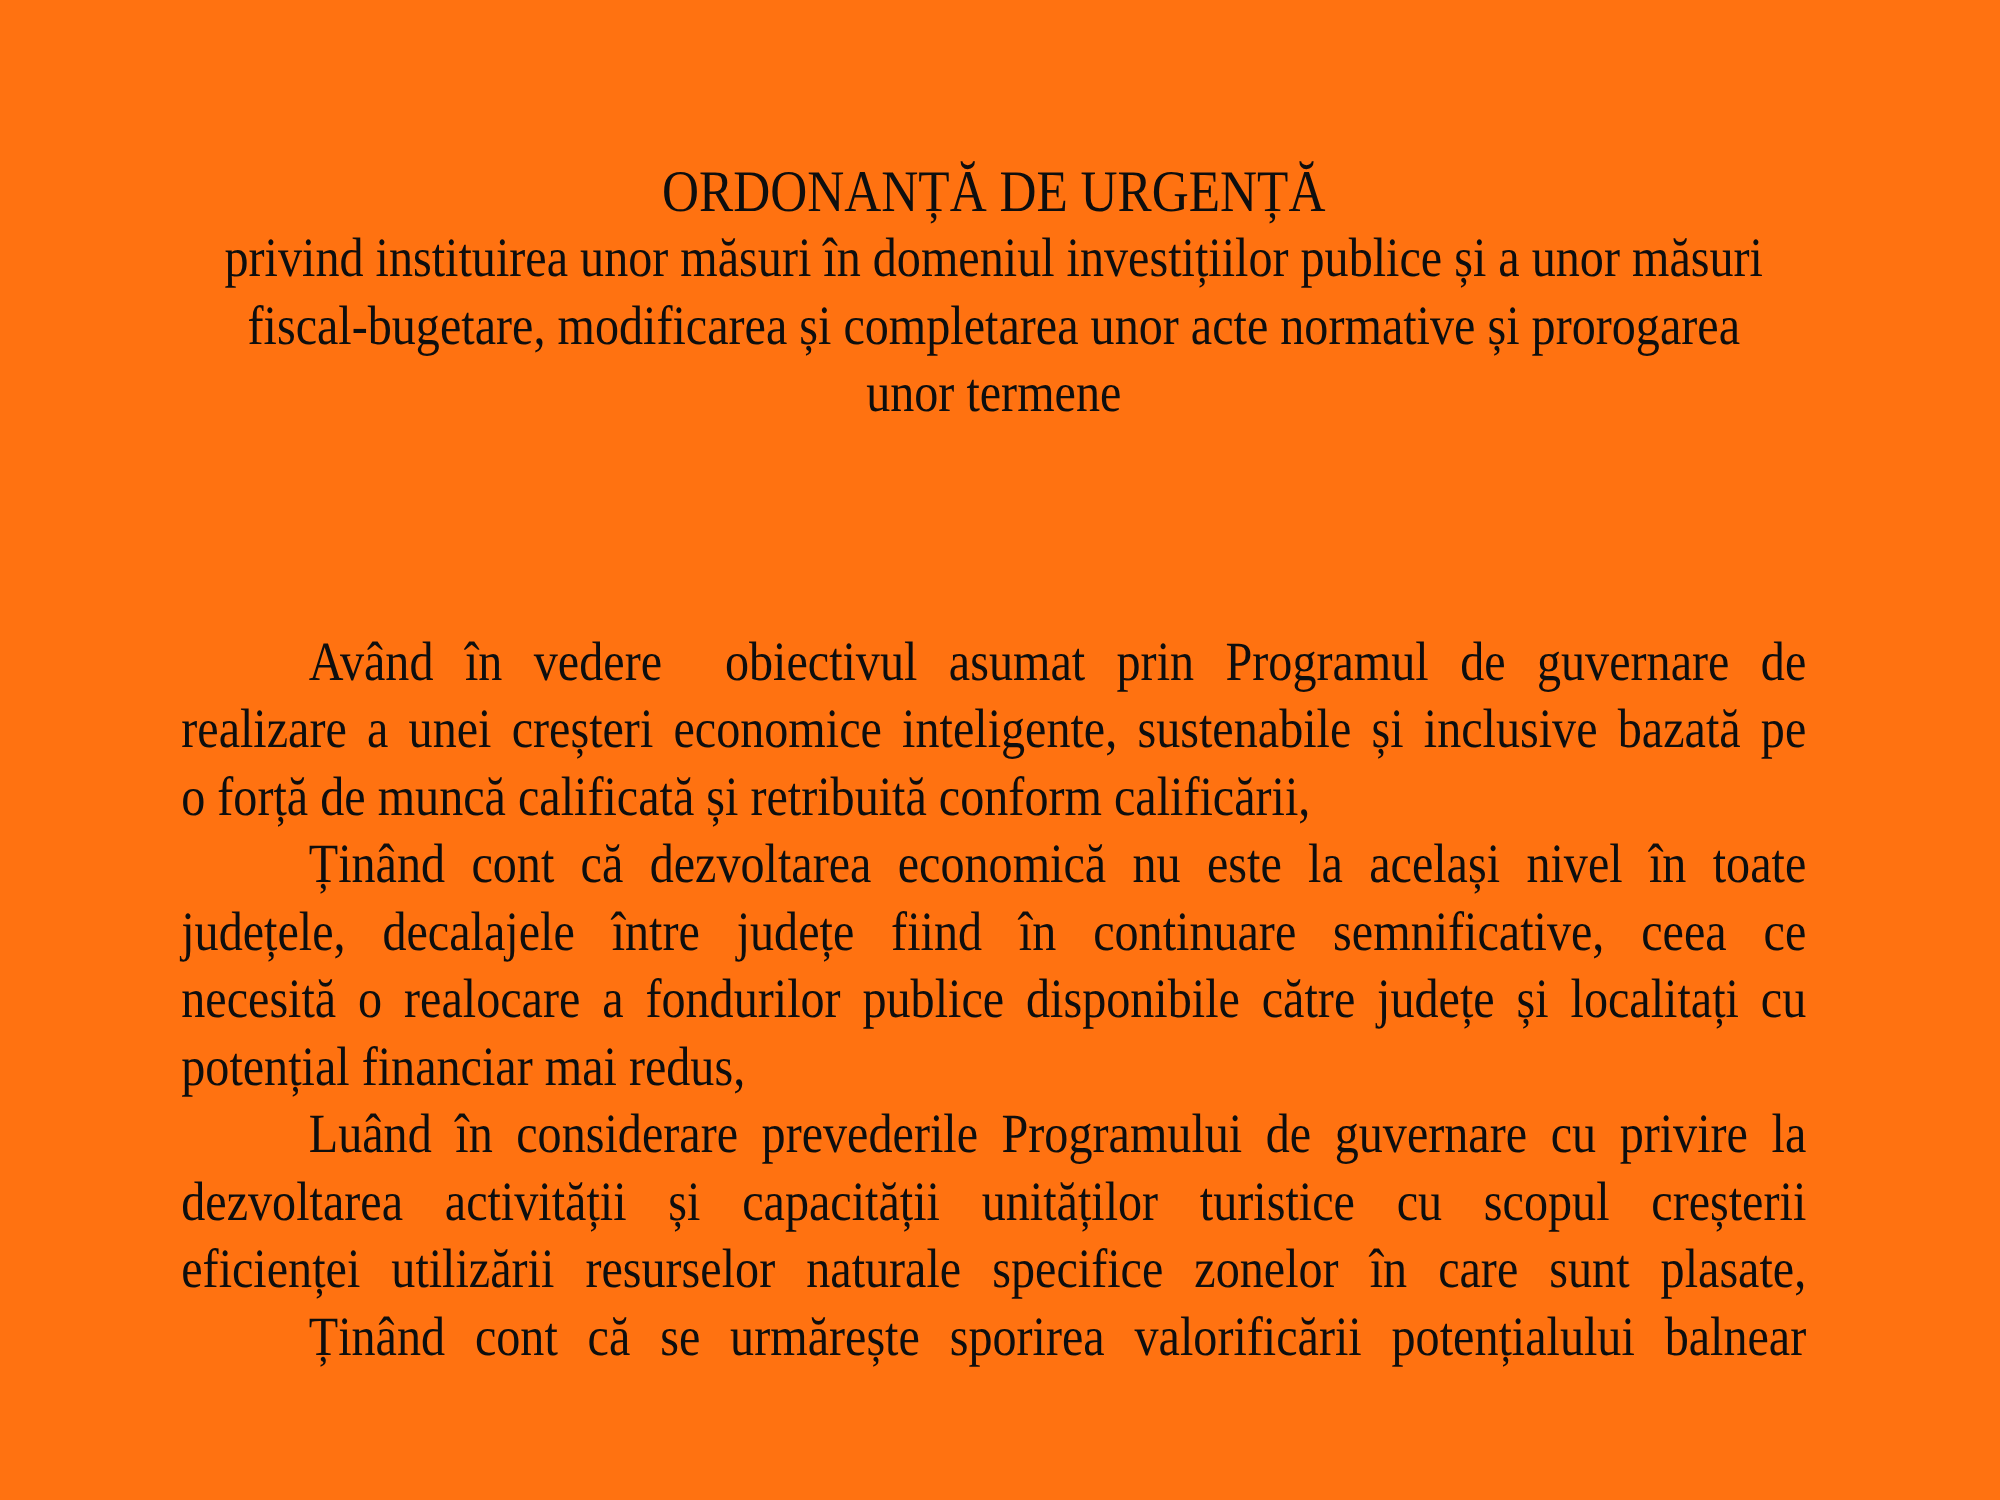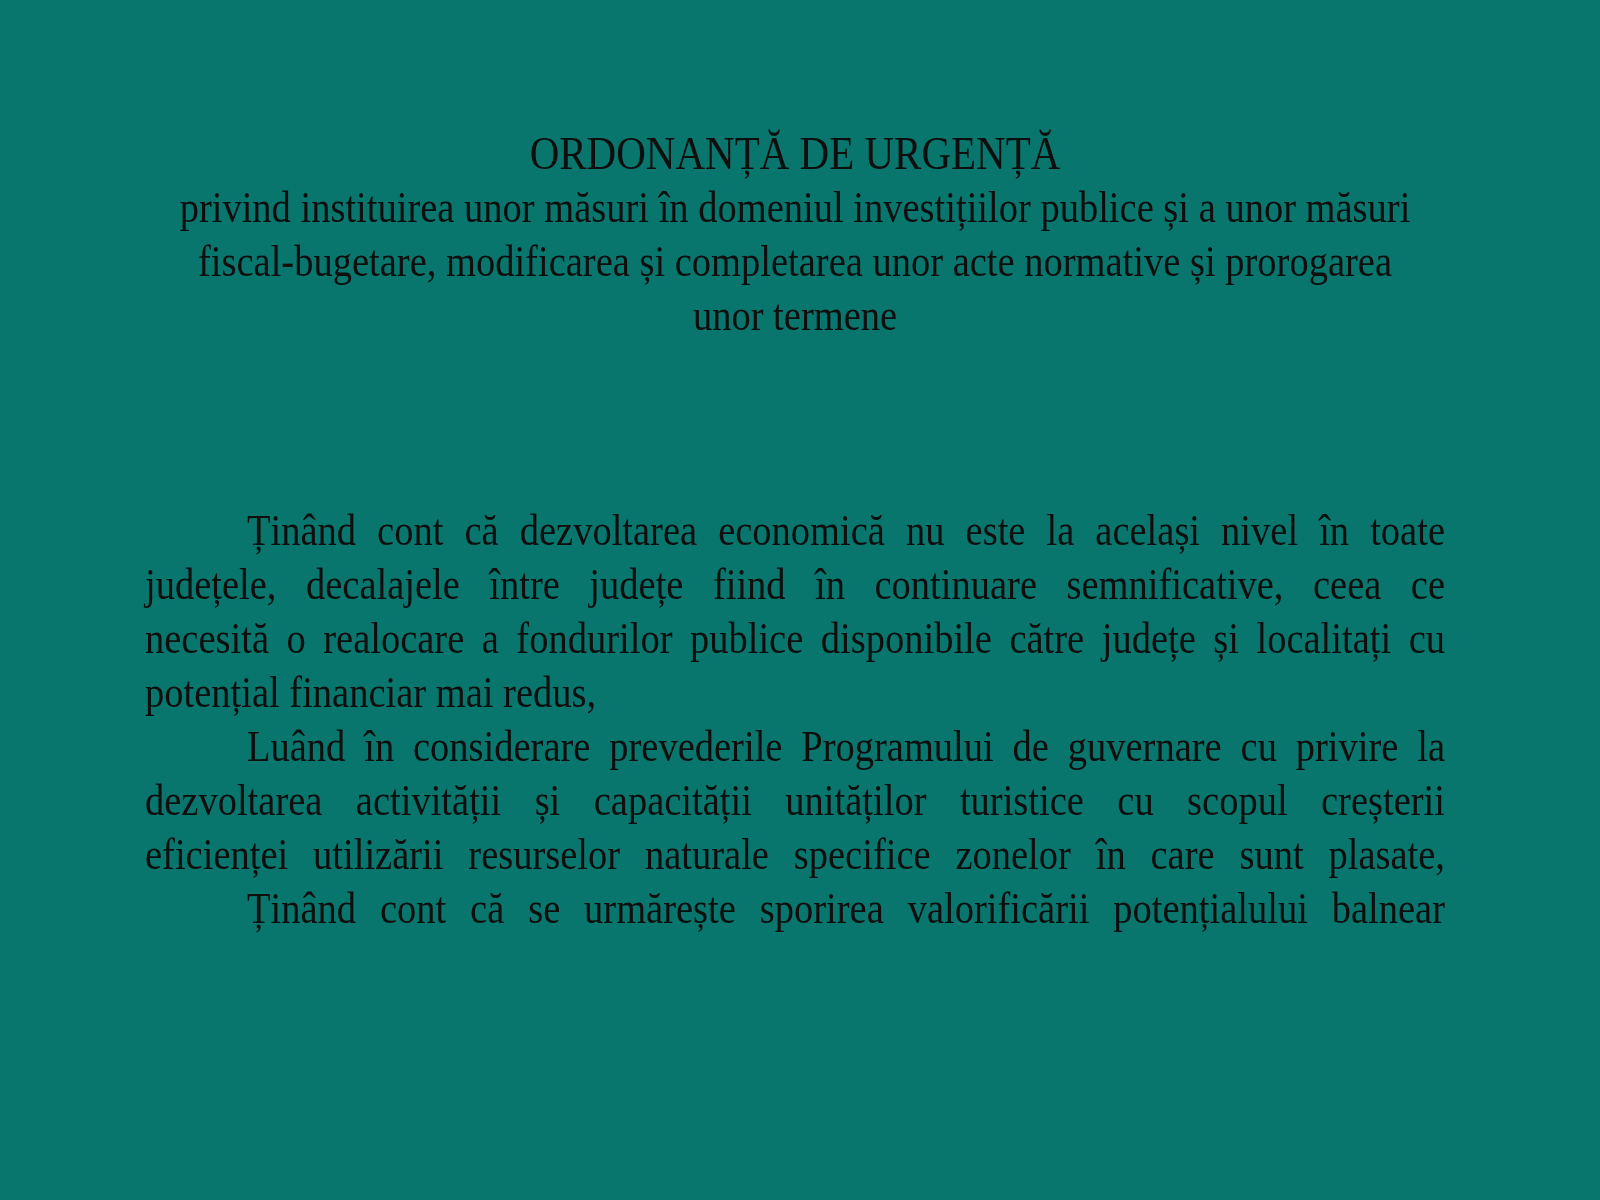--- a/index.html
+++ b/index.html
@@ -12,21 +12,21 @@
     height: 1200px;
     overflow: hidden;
     position: relative;
     font-family: "Liberation Serif", "DejaVu Serif", serif;
   }
   .page {
     position: absolute;
     left: 0; top: 0;
     width: 1600px;
     height: 1200px;
-    background: #0f766e;
+    background: #f97316;
     color: #131313;
     filter: blur(0.4px) contrast(1.05);
   }
   .doc {
     position: absolute;
     left: 145px;
     top: 126px;
     width: 1300px;
   }
   .line {
@@ -65,20 +65,25 @@
     <div class="line title-line">ORDONANȚĂ DE URGENȚĂ</div>
 
     <div>
       <div class="line subtitle-line">privind instituirea unor măsuri în domeniul investițiilor publice și a unor măsuri</div>
       <div class="line subtitle-line">fiscal-bugetare, modificarea și completarea unor acte normative și prorogarea</div>
       <div class="line subtitle-line">unor termene</div>
     </div>
 
     <div class="body-block">
 
+      <div>
+        <div class="line j ind">Având în vedere  obiectivul asumat prin Programul de guvernare de</div>
+        <div class="line j">realizare a unei creșteri economice inteligente, sustenabile și inclusive bazată pe</div>
+        <div class="line">o forță de muncă calificată și retribuită conform calificării,</div>
+      </div>
 
       <div>
         <div class="line j ind">Ținând cont că dezvoltarea economică nu este la același nivel în toate</div>
         <div class="line j">județele, decalajele între județe fiind în continuare semnificative, ceea ce</div>
         <div class="line j">necesită o realocare a fondurilor publice disponibile către județe și localitați cu</div>
         <div class="line">potențial financiar mai redus,</div>
       </div>
 
 
       <div>

